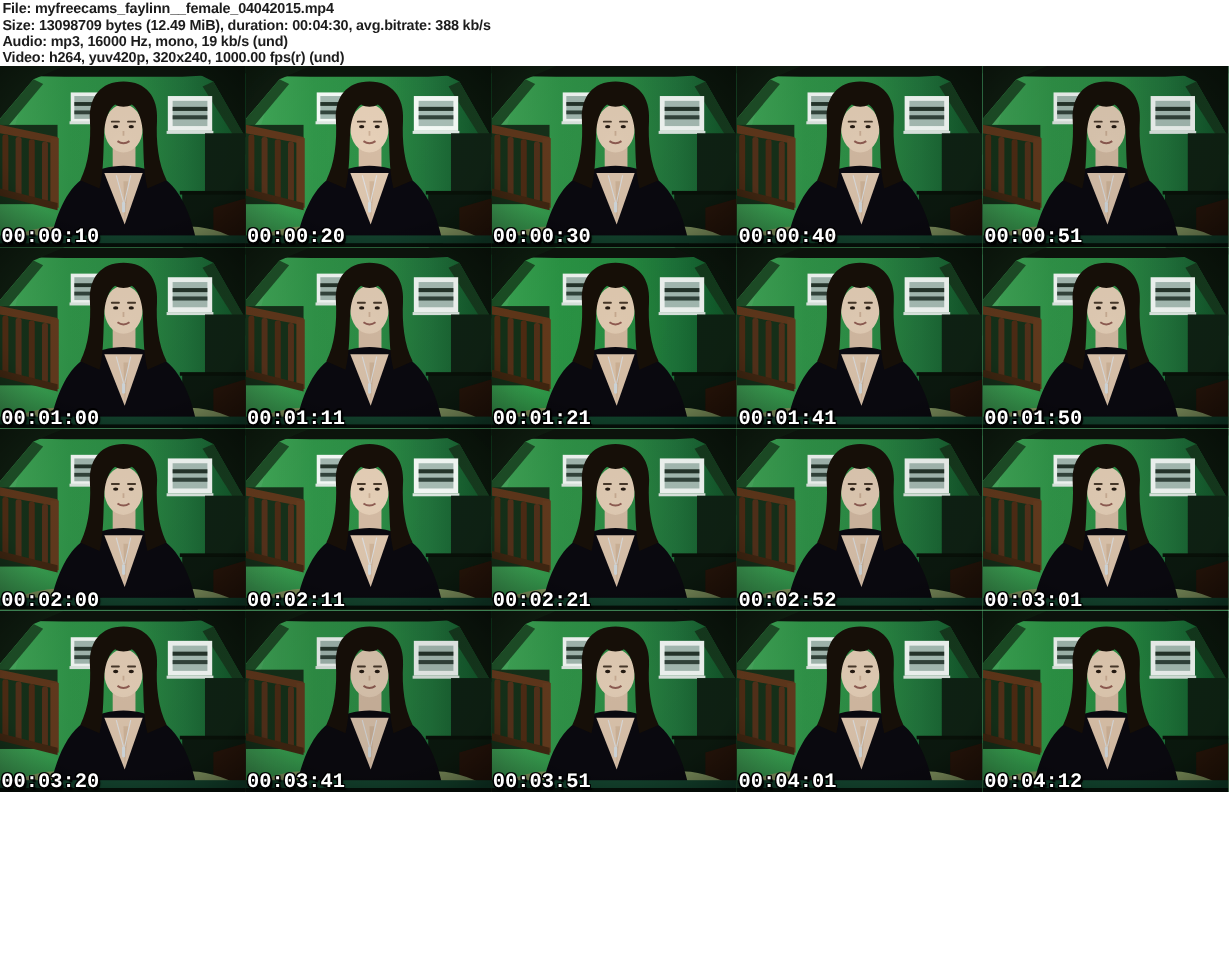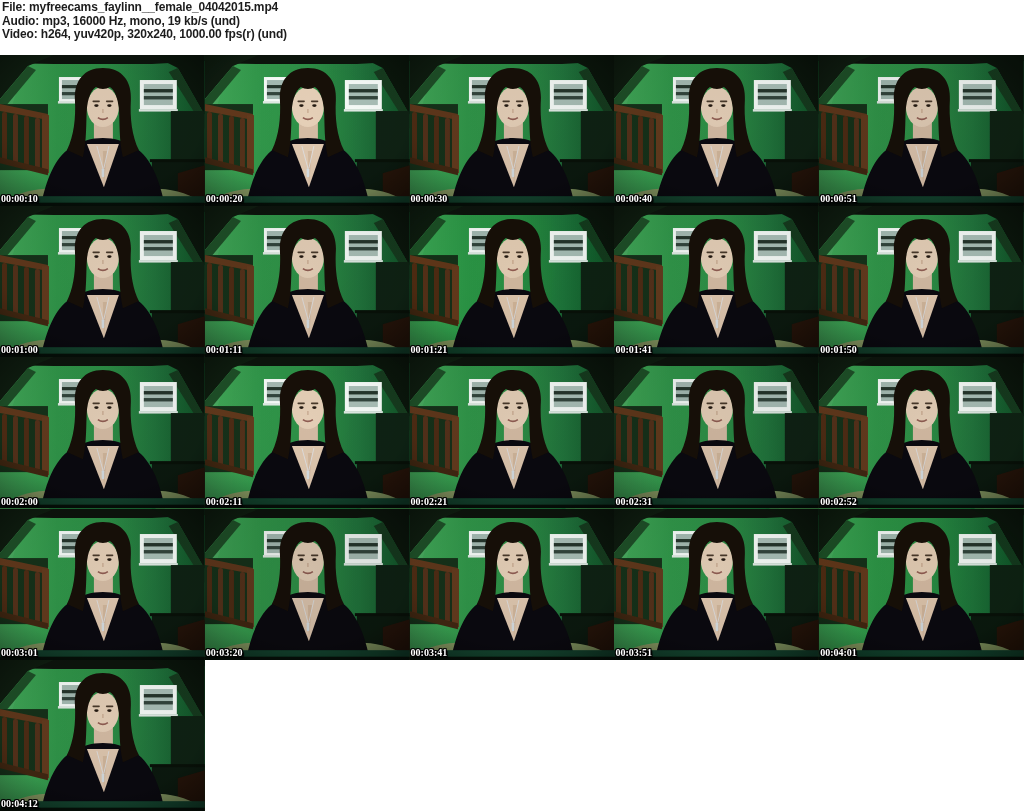--- a/index.html
+++ b/index.html
@@ -40,38 +40,39 @@
   .thumb:nth-child(5) .scene{filter:brightness(0.97);}
   .thumb:nth-child(8) .scene{filter:saturate(1.07);}
   .thumb:nth-child(12) .scene{filter:brightness(1.03);}
   .thumb:nth-child(14) .scene{filter:brightness(0.98);}
   .thumb:nth-child(17) .scene{filter:brightness(0.95);}
   .thumb:nth-child(20) .scene{filter:brightness(0.98) saturate(1.05);}
   .thumb:nth-child(23) .scene{filter:brightness(1.02);}
 
   .ts{
     position:absolute;left:1px;bottom:0;
-    font-family:Liberation Serif, serif;
-    font-weight:bold;font-size:10px;line-height:15px;
+    font-family:Liberation Mono, monospace;
+    font-weight:bold;font-size:17px;line-height:15px;
     color:#ffffff;
     text-shadow:
       -1px 0 0 #000, 1px 0 0 #000, 0 -1px 0 #000, 0 1px 0 #000,
       -1px -1px 0 #000, 1px 1px 0 #000, 1px -1px 0 #000, -1px 1px 0 #000,
       2px 2px 1px #000;
     text-align: right;
   }
   .defs-holder{position:absolute;width:0;height:0;overflow:hidden;}
 </style>
 </head>
 <body>
 
 <div class="sheet">
 
   <header class="meta">
     <div class="meta-line">File: myfreecams_faylinn__female_04042015.mp4</div>
+    <div class="meta-line">Size: 13098709 bytes (12.49 MiB), duration: 00:04:30, avg.bitrate: 388 kb/s</div>
     <div class="meta-line">Audio: mp3, 16000 Hz, mono, 19 kb/s (und)</div>
     <div class="meta-line">Video: h264, yuv420p, 320x240, 1000.00 fps(r) (und)</div>
   </header>
 
   <svg class="defs-holder" xmlns="http://www.w3.org/2000/svg" xmlns:xlink="http://www.w3.org/1999/xlink" aria-hidden="true">
     <defs>
       <linearGradient id="wallG" x1="0" y1="0" x2="1" y2="0">
         <stop offset="0" stop-color="#41a457"></stop>
         <stop offset="0.28" stop-color="#2f9147"></stop>
         <stop offset="0.52" stop-color="#2b8a43"></stop>
@@ -224,26 +225,20 @@
           <use href="#cam-scene" xlink:href="#cam-scene"></use>
         </svg>
       <figcaption class="ts">00:02:11</figcaption>
     </figure>
     <figure class="thumb">
       <svg class="scene" viewBox="0 0 205 151" preserveAspectRatio="none">
           <use href="#cam-scene" xlink:href="#cam-scene"></use>
         </svg>
       <figcaption class="ts">00:02:21</figcaption>
     </figure>
-    <figure class="thumb">
-      <svg class="scene" viewBox="0 0 205 151" preserveAspectRatio="none">
-          <use href="#cam-scene" xlink:href="#cam-scene"></use>
-        </svg>
-      <figcaption class="ts">00:02:31</figcaption>
-    </figure>
 
     <figure class="thumb">
       <svg class="scene" viewBox="0 0 205 151" preserveAspectRatio="none">
           <use href="#cam-scene" xlink:href="#cam-scene"></use>
         </svg>
       <figcaption class="ts">00:02:52</figcaption>
     </figure>
     <figure class="thumb">
       <svg class="scene" viewBox="0 0 205 151" preserveAspectRatio="none">
           <use href="#cam-scene" xlink:href="#cam-scene"></use>

